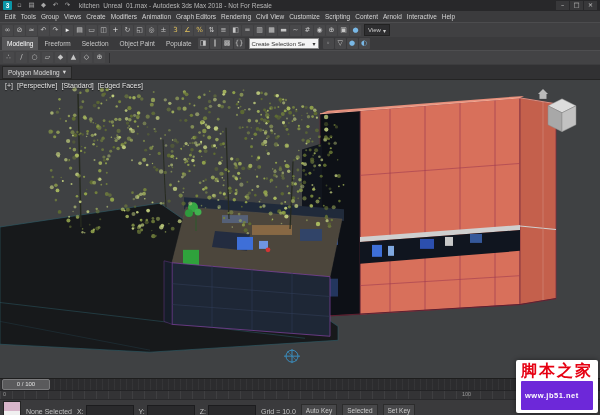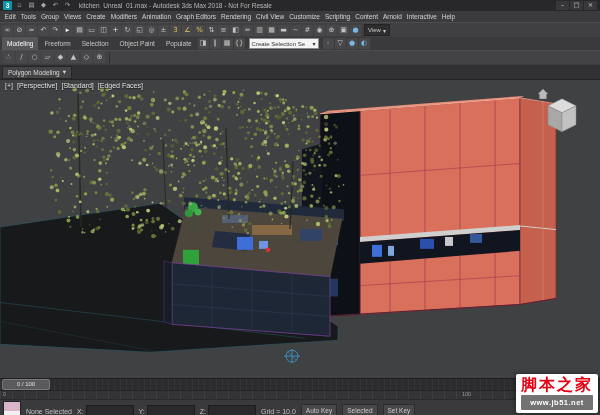--- a/index.html
+++ b/index.html
@@ -50,23 +50,23 @@
   
   .statusbar{height:22px;background:#3a3a3c;border-top:1px solid #2a2a2c;display:flex;align-items:center;font-size:7px;color:#c4c4c4;gap:5px;padding:0 3px;}
   .listener{width:16px;height:18px;display:flex;flex-direction:column;border:1px solid #242424;}
   .listener .pink{flex:1;background:#d9b6cb;}
   .listener .white{flex:1;background:#f0f0f0;}
   .coord-group{display:flex;align-items:center;gap:2px;}
   .coord-input{width:42px;height:10px;background:#2a2a2c;border:1px solid #1c1c1e;color:#ddd;font-size:6px;line-height:10px;padding:0 2px;}
   .status-btn{height:13px;background:#48484a;border:1px solid #2c2c2c;color:#ccc;font-size:6.5px;line-height:12px;padding:0 4px;white-space:nowrap;}
 
   
-  .watermark{position:absolute;right:2px;bottom:2px;z-index:20;background:#ffffff;padding:2px 5px 3px;text-align:center;border-radius:2px;box-shadow:0 0 5px rgba(0,0,0,.45);}
+  .watermark{position:absolute;right:2px;bottom:2px;z-index:20;background:#ffffff;padding:2px 5px 3px;border-radius:2px;box-shadow:0 0 5px rgba(0,0,0,.45);}
   .wm-title{color:#e60012;font-size:16px;font-weight:bold;letter-spacing:2px;line-height:18px;font-family:"DejaVu Sans",sans-serif;}
-  .wm-url{margin-top:1px;background:#737373;color:#fff;font-size:7.5px;font-weight:bold;padding:3px 4px;border-radius:1px;letter-spacing:.5px;}
+  .wm-url{margin-top:1px;background:#6d28d9;color:#fff;font-size:7.5px;font-weight:bold;padding:10px 4px;border-radius:1px;letter-spacing:.5px;}
 </style>
 </head>
 <body>
 
 <div class="app">
 
   <div class="titlebar">
     <div class="logo">3</div>
     <span class="qicon">▫</span>
       <span class="qicon">▤</span>

